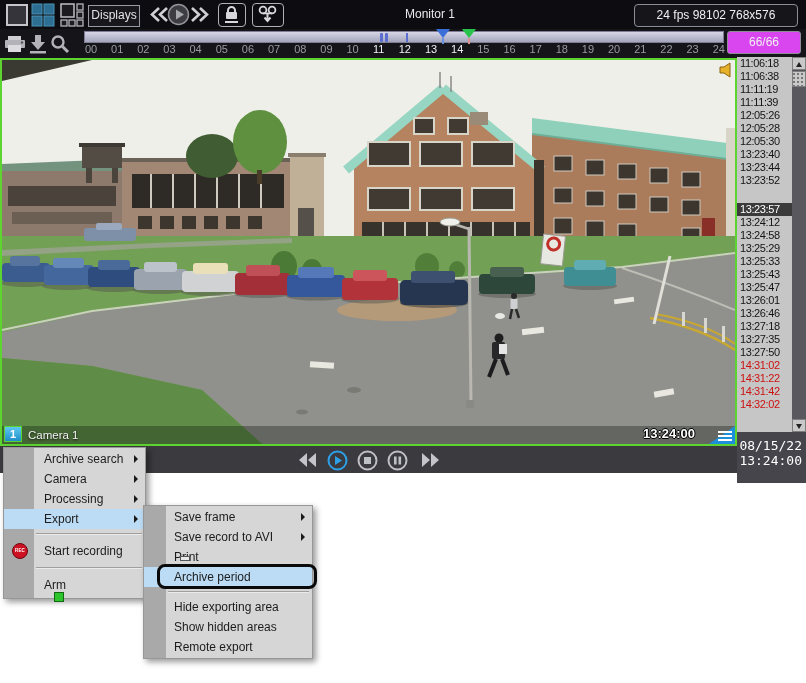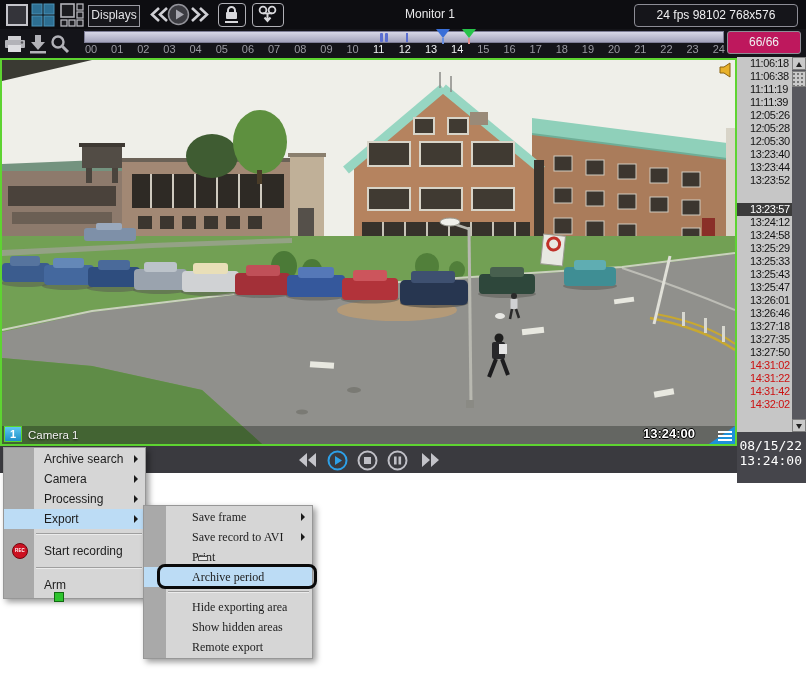--- a/index.html
+++ b/index.html
@@ -23,38 +23,38 @@
   .tl-hours{position:absolute;left:84px;top:14px;width:642px;display:flex;justify-content:space-between;}
   .tl-hours .hour{font-size:11px;color:#9a9aa2;min-width:14px;text-align:center;}
   .tl-hours .hour.hl{color:#eef0f2;}
   .mk-pause{position:absolute;top:4px;width:3px;height:9px;background:#5a6ed0;border-radius:1px;}
   .mk-tick{position:absolute;top:4px;width:2px;height:9px;background:#5a6ed0;}
   .flag{position:absolute;top:0;width:0;height:0;border-left:7px solid transparent;border-right:7px solid transparent;}
   .flag.blue{border-top:9px solid #3a6fd8;}
   .flag.green{border-top:9px solid #27c34a;}
   .flag-stem{position:absolute;top:9px;width:2px;height:6px;}
   .counterbox{position:absolute;left:727px;top:2px;width:72px;height:21px;border:1px solid #8d8d96;border-radius:3px;
-    background:#be185d;color:#f0f0f2;font-size:12px;text-align:center;line-height:20px;}
+    background:#d946ef;color:#f0f0f2;font-size:12px;text-align:center;line-height:20px;}
 
   
   #video{position:absolute;left:0;top:58px;width:733px;height:384px;border:2px solid #5ed431;background:#efefe9;}
   .vid-band{position:absolute;left:0;bottom:0;width:100%;height:18px;background:rgba(10,16,10,0.32);}
   .cam-badge{position:absolute;left:2px;bottom:2px;width:16px;height:14px;background:linear-gradient(#5ec8f0,#1e8fc8);
     border:1px solid #59d42e;color:#fff;font-size:11px;font-weight:bold;text-align:center;line-height:14px;}
   .cam-name{position:absolute;left:26px;bottom:3px;color:#f2f2f2;font-size:11.5px;text-shadow:0 1px 2px rgba(0,0,0,.8);}
   .vid-time{position:absolute;right:40px;bottom:3px;color:#ffffff;font-size:13px;font-weight:bold;
     text-shadow:-1px 0 #000,1px 0 #000,0 -1px #000,0 1px #000;}
   .vid-corner{position:absolute;right:0;bottom:0;width:0;height:0;border-bottom:18px solid #1e90d9;border-left:26px solid transparent;}
   .vid-corner-lines{position:absolute;right:3px;bottom:3px;width:14px;height:10px;
     background:repeating-linear-gradient(#fff 0 2px,transparent 2px 4px);}
   .audio-flag{position:absolute;right:3px;top:2px;}
 
   
   .evlist{position:absolute;left:737px;top:57px;width:55px;height:375px;background:#c6c6c6;overflow:hidden;}
-  .ev{height:13px;line-height:13px;font-size:11px;letter-spacing:-0.4px;color:#141414;padding-left:13px;cursor:pointer;}
+  .ev{height:13px;line-height:13px;font-size:11px;letter-spacing:-0.4px;color:#141414;padding-left:3px;cursor:pointer;}
   .ev.alarm{color:#cc1111;}
   .ev.selected{background:#3b3b3b;color:#ffffff;margin-top:16px;}
   .evscroll{position:absolute;left:792px;top:57px;width:14px;height:375px;background:#58585e;}
   .sb-btn{position:absolute;left:0;width:14px;height:13px;background:#c9c9c9;border:1px solid #7e7e7e;box-sizing:border-box;cursor:pointer;}
   .sb-btn.up{top:0;} .sb-btn.down{bottom:0;}
   .sb-btn::after{content:"";position:absolute;left:3px;}
   .sb-btn.up::after{top:4px;border-left:3px solid transparent;border-right:3px solid transparent;border-bottom:5px solid #222;}
   .sb-btn.down::after{top:4px;border-left:3px solid transparent;border-right:3px solid transparent;border-top:5px solid #222;}
   .sb-handle{position:absolute;left:0;top:14px;width:14px;height:16px;background:#c9c9c9;border:1px solid #7e7e7e;box-sizing:border-box;cursor:grab;
     background-image:radial-gradient(#777 0.8px, transparent 1px);background-size:4px 4px;background-position:3px 4px;}
@@ -72,21 +72,21 @@
   .menu{position:absolute;background:#d6d6d6;border:1px solid #979797;box-shadow:3px 3px 6px rgba(0,0,0,0.4);
     padding:1px 0;font-size:12px;color:#1c1c1c;}
   #context-menu{left:3px;top:447px;width:141px;z-index:10;}
   #export-submenu{left:143px;top:505px;width:168px;z-index:11;}
   .menu .gutter{position:absolute;left:0;top:0;bottom:0;background:#a9a9a9;}
   #context-menu .gutter{width:30px;}
   #export-submenu .gutter{width:22px;}
   .menu-item{position:relative;height:20px;line-height:20px;cursor:pointer;}
   .menu-item.tall{height:24px;line-height:24px;}
   #context-menu .menu-item{padding-left:40px;}
-  #export-submenu .menu-item{padding-left:48px;font-family:Liberation Serif, serif;}
+  #export-submenu .menu-item{padding-left:30px;}
   .menu-item.hl{background:#bcdcf5;}
   .menu-sep{height:0;border-top:1px solid #9f9f9f;border-bottom:1px solid #ebebeb;margin:4px 3px;}
   #context-menu .menu-sep{margin-left:32px;}
   #export-submenu .menu-sep{margin-left:24px;}
   .arrow{position:absolute;right:7px;top:50%;margin-top:-4px;width:0;height:0;
     border-left:4px solid #1a1a1a;border-top:4px solid transparent;border-bottom:4px solid transparent;}
   .gutter-icon{position:absolute;top:50%;transform:translateY(-50%);}
   #context-menu .gutter-icon{left:8px;}
   #export-submenu .gutter-icon{left:4px;}
   .icon-rec{width:14px;height:14px;border-radius:50%;background:#cc1122;border:1px solid #70060e;

